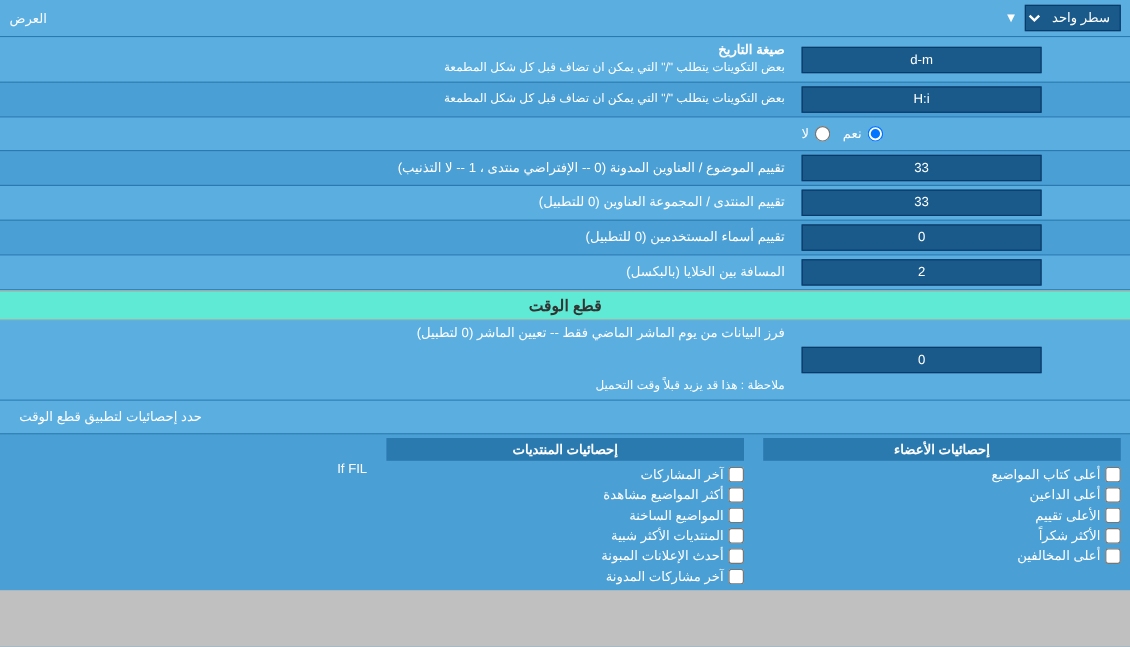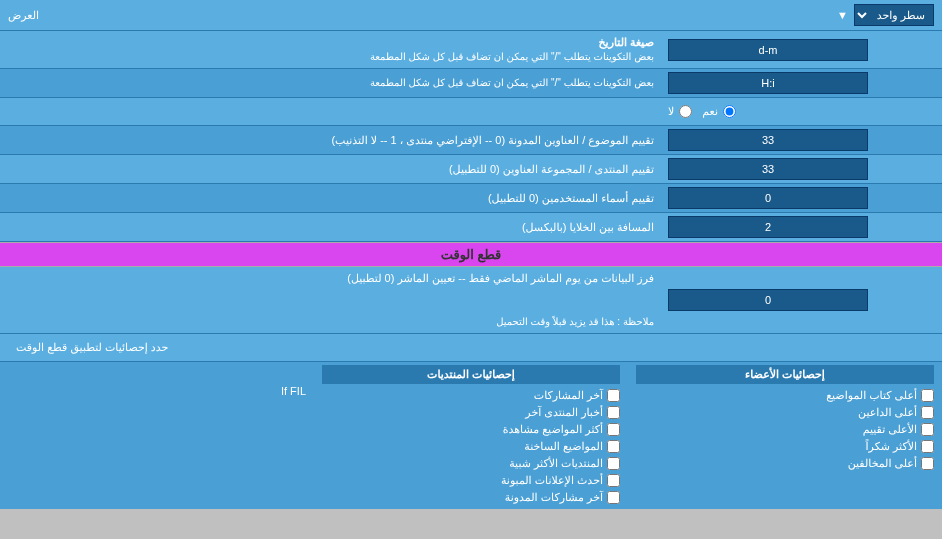--- a/index.html
+++ b/index.html
@@ -107,21 +107,21 @@
       justify-content: space-between;
       background: #5aaee0;
       padding: 4px 8px;
       border-bottom: 1px solid #2a7ab0;
     }
     .top-right-label {
       color: #fff;
       font-size: 11px;
     }
     .section-divider {
-      background: #d946ef;
+      background: #5eead4;
       color: #333;
       font-weight: bold;
       font-size: 13px;
       text-align: center;
       padding: 4px;
       width: 100%;
       border-top: 1px solid #aaa;
       border-bottom: 1px solid #aaa;
     }
   </style>
@@ -245,24 +245,20 @@
     </div>
 
     <div class="checkbox-col">
       <div class="checkbox-col-header">إحصائيات المنتديات</div>
       <div class="checkbox-item">
         <input type="checkbox" style="">
         <span>آخر المشاركات</span>
       </div>
       <div class="checkbox-item">
         <input type="checkbox" style="">
-        <span>أخبار المنتدى آخر</span>
-      </div>
-      <div class="checkbox-item">
-        <input type="checkbox" style="">
         <span>أكثر المواضيع مشاهدة</span>
       </div>
       <div class="checkbox-item">
         <input type="checkbox" style="">
         <span>المواضيع الساخنة</span>
       </div>
       <div class="checkbox-item">
         <input type="checkbox" style="">
         <span>المنتديات الأكثر شبية</span>
       </div>

